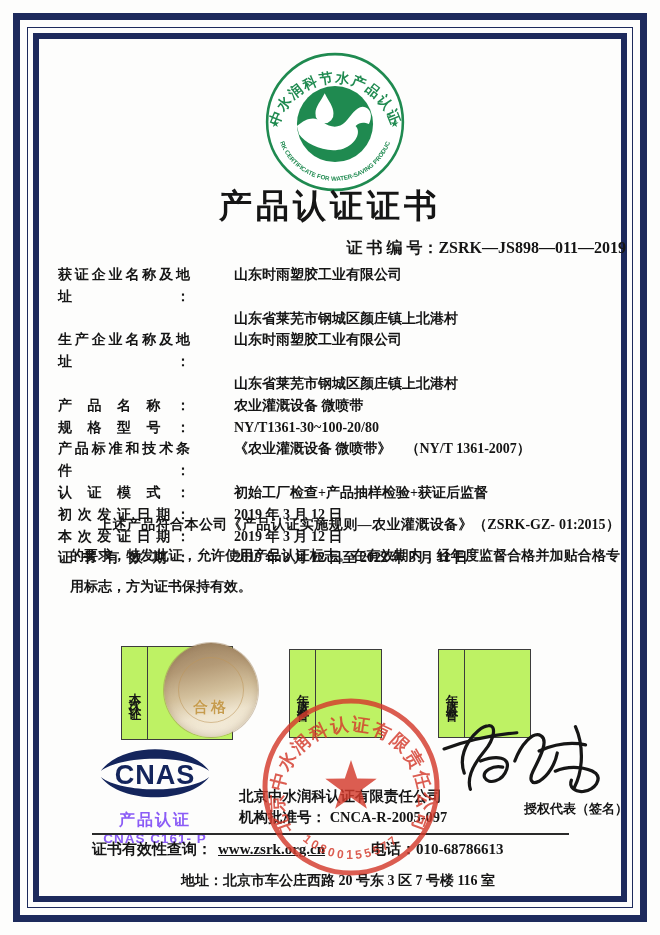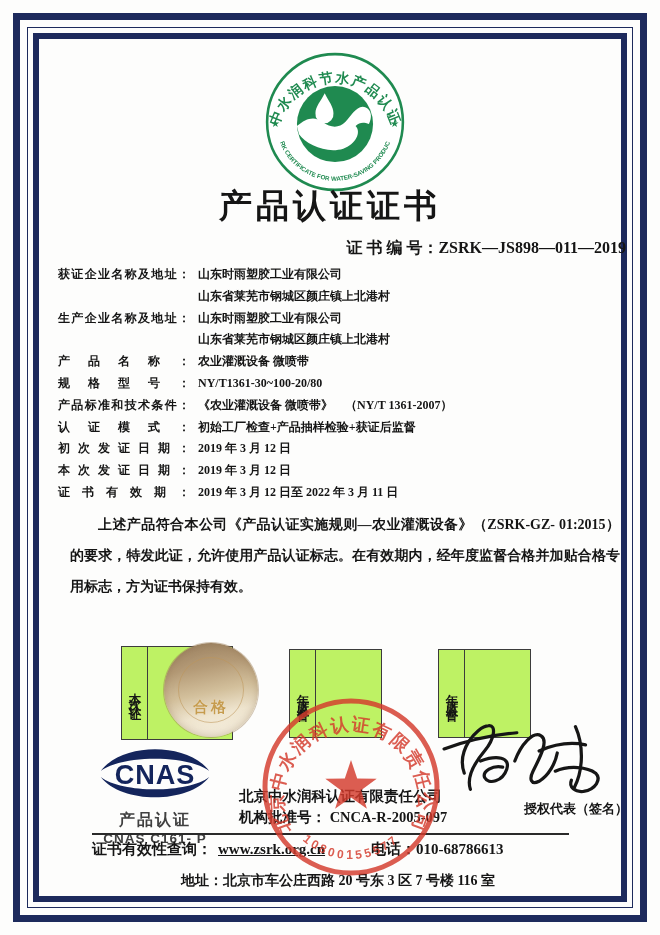--- a/index.html
+++ b/index.html
@@ -15,21 +15,21 @@
   .seal{position:absolute;left:263px;top:50px;width:144px;height:144px;}
 
   .title{position:absolute;left:0;top:184px;width:100%;text-align:center;
          font-family:"Liberation Sans","DejaVu Sans",sans-serif;
          font-size:33px;font-weight:bold;letter-spacing:4px;}
 
   .certno{position:absolute;top:238px;right:34px;font-size:16px;font-weight:bold;white-space:pre;}
 
   
   .fields{position:absolute;left:58px;top:264px;width:552px;}
-  .frow{display:flex;line-height:21.8px;font-size:12px;font-weight:bold;}
+  .frow{display:flex;line-height:21.8px;font-size:14px;font-weight:bold;gap:36px;}
   .flabel{width:132px;flex:none;text-align:justify;text-align-last:justify;}
   .fvalue{margin-left:8px;white-space:pre;}
 
   .statement{position:absolute;left:58px;top:497px;width:550px;font-size:14px;font-weight:bold;
              line-height:31px;text-align:justify;text-indent:2em;margin:12px;}
 
   
   .sbox{position:absolute;border:1.5px solid #3c3c3c;display:flex;background:#bef264;}
   .sbox-side{width:25px;flex:none;border-right:1.5px solid #3c3c3c;display:flex;align-items:center;justify-content:center;}
   .vtext{writing-mode:vertical-rl;text-orientation:upright;font-size:12.5px;font-weight:bold;letter-spacing:5px;}
@@ -40,21 +40,21 @@
   .sticker{position:absolute;left:16px;top:-4px;width:94px;height:94px;border-radius:50%;
            background:linear-gradient(168deg,#9c8262 0%,#b49a76 28%,#d3c09c 52%,#efe5cf 72%,#f7f1e2 100%);
            box-shadow:0 0 0 1px rgba(150,120,80,.45), inset 0 0 10px rgba(120,90,55,.35);}
   .sticker-ring{position:absolute;left:14px;top:14px;right:14px;bottom:14px;border-radius:50%;
                 border:1px solid rgba(190,150,90,.55);}
   .sticker-text{position:absolute;left:0;right:0;top:58%;text-align:center;
                 color:#c69c4e;font-size:15px;font-weight:bold;letter-spacing:3px;
                 text-shadow:0 0 1px rgba(255,255,255,.8);}
 
   
-  .cnas{position:absolute;left:86px;top:742px;width:138px;text-align:center;color:#404040;}
+  .cnas{position:absolute;left:86px;top:742px;width:138px;text-align:center;color:#8b5cf6;}
   .cnas-line1{font-size:16px;font-weight:bold;margin-top:2px;letter-spacing:2px;}
   .cnas-line2{font-size:13.5px;font-weight:bold;font-family:Liberation Sans, sans-serif;letter-spacing:1px;}
 
   .issuer{position:absolute;left:239px;top:786px;width:240px;font-size:14.5px;font-weight:bold;line-height:21px;}
 
   .redstamp{position:absolute;left:256px;top:692px;width:190px;height:190px;opacity:.82;pointer-events:none;}
 
   .sigblock{position:absolute;left:436px;top:710px;width:192px;text-align:right;}
   .sig-label{font-size:13px;font-weight:bold;margin-top:-6px;}
 

